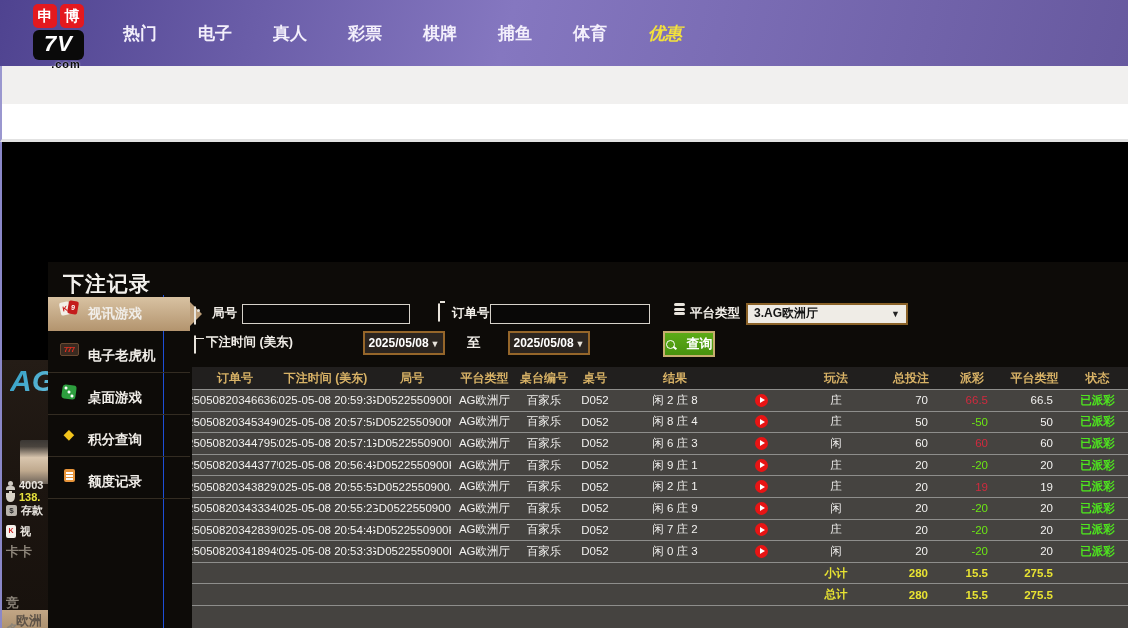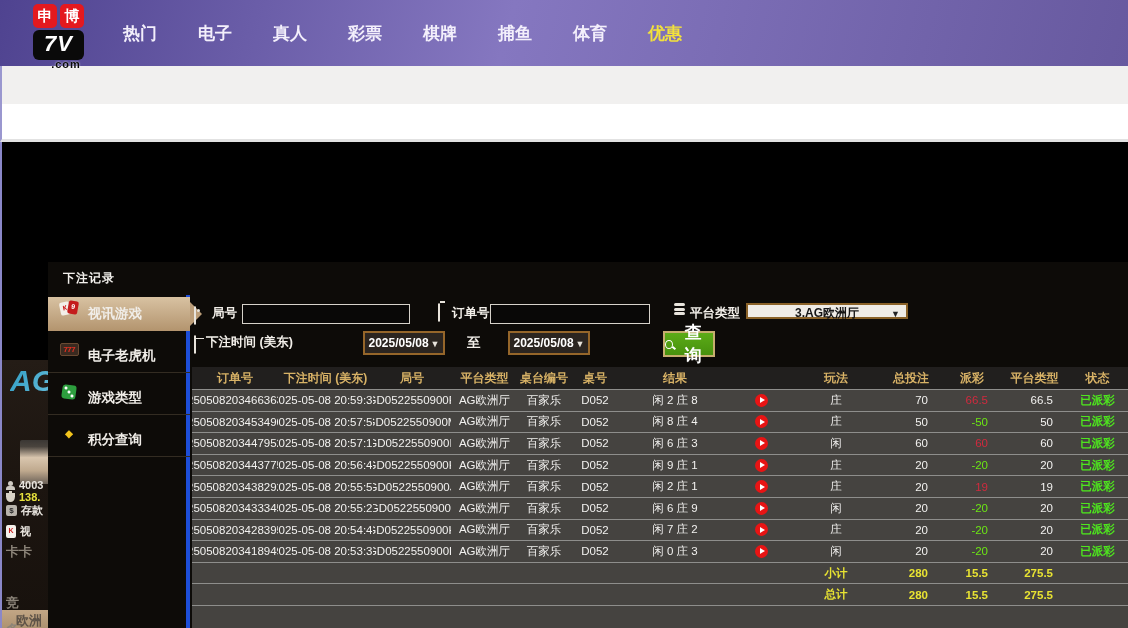--- a/index.html
+++ b/index.html
@@ -14,21 +14,21 @@
   #logo { left:33px; top:4px; width:62px; height:60px; }
   .logo-badges { display:flex; gap:3px; }
   .logo-badge { width:24px; height:24px; background:#e4191f; border-radius:5px; color:#fff;
     font-size:15px; font-weight:bold; display:flex; align-items:center; justify-content:center; }
   .logo-main { margin-top:2px; width:51px; height:30px; background:#0a0a0a; border-radius:6px;
     color:#fff; font-size:22px; font-weight:bold; font-style:italic; text-align:center; line-height:28px; letter-spacing:1px;}
   .logo-sub { color:#0a0a0a; font-size:11px; font-weight:bold; text-align:center; letter-spacing:1px;
     text-shadow:0 0 2px #fff; margin-left:4px; line-height:9px;}
   .navitem { position:absolute; top:22px; width:60px; text-align:center; color:#f3effb;
     font-size:17px; font-weight:bold; cursor:pointer; }
-  .navitem.active { color:#f3e13c; }
+  .navitem.active { color:#f3e13c;font-style:italic; }
 
   
   #titlebar { left:0; top:66px; width:1128px; height:38px; background:#f1f0ef;
     border-left:2px solid #9a97cf; }
   #favicon { left:34px; top:77px; width:16px; height:14px; display:flex; }
   .fav-a { width:8px; height:14px; background:#e23a3a; color:#fff; font-size:9px; font-weight:bold; text-align:center; line-height:14px; border-radius:2px 0 0 2px;}
   .fav-g { width:8px; height:14px; background:#7d7da8; color:#fff; font-size:9px; font-weight:bold; text-align:center; line-height:14px; border-radius:0 2px 2px 0;}
   #win-title { left:58px; top:79px; color:#8b8b8b; font-size:13px; }
   #min-btn { left:1094px; top:84px; width:20px; height:3px; background:#9a9a9a; cursor:pointer; }
   #urlbar { left:0; top:104px; width:1128px; height:38px; background:#ffffff;
@@ -84,22 +84,22 @@
   .i-person:before { content:""; position:absolute; left:2px; top:0; width:5px; height:5px; border-radius:50%; background:#cfcac2; }
   .i-person:after { content:""; position:absolute; left:0; top:5px; width:9px; height:4px; border-radius:3px 3px 0 0; background:#cfcac2; }
   .i-bag { width:9px; height:9px; border-radius:0 0 50% 50%/0 0 60% 60%; background:#d8d2c6; position:relative;}
   .i-bag:before { content:""; position:absolute; left:3px; top:-2px; width:3px; height:3px; background:#d8d2c6; }
   .i-dollar { width:11px; height:11px; background:#b9b4ac; color:#2a2a2a; font-size:8px; font-weight:bold;
     text-align:center; line-height:11px; border-radius:2px; }
   .i-card { width:10px; height:13px; background:#f5f2ec; border-radius:2px; color:#c22; font-size:7px; font-weight:bold; line-height:12px; text-align:center; }
 
   
   #modal { left:48px; top:262px; width:1080px; height:366px; background:#0d0b08; z-index:10; }
-  #modal-title { left:15px; top:8px; color:#f2f0ec; font-size:12px; font-weight:bold; letter-spacing:1px; }
-  #sidebar { left:0; top:33px; width:142px; height:333px; border-right:4px solid #1d4ed8;font-family:Liberation Mono, monospace; }
+  #modal-title { left:15px; top:8px; color:#f2f0ec; font-size:21px; font-weight:bold; letter-spacing:1px; }
+  #sidebar { left:0; top:33px; width:116px; height:333px; border-right:1px solid #1d4ed8; }
   .side-item { position:absolute; left:0; width:142px; height:34px; display:flex; align-items:center;
     cursor:pointer; border-bottom:1px solid #332c22; }
   .side-item .lbl { color:#f0ede8; font-size:13.5px; font-weight:bold; }
   .side-item.active { background:linear-gradient(180deg,#d8c2a2,#b3946e); border-bottom:none; }
   .side-item.active:after { content:""; position:absolute; right:-12px; top:5px;
     border-left:12px solid #bb9d78; border-top:12px solid transparent; border-bottom:12px solid transparent; }
   .side-ico { width:22px; margin:0 8px 12px 10px; display:flex; justify-content:center; }
   .i-cards { width:18px; height:15px; position:relative; }
   .i-cards:before { content:"K"; position:absolute; left:0; top:1px; width:10px; height:13px; background:#f3efe8;
     border-radius:2px; transform:rotate(-12deg); color:#c11; font-size:7px; font-weight:bold; line-height:13px; text-align:center;}
@@ -112,29 +112,29 @@
     background:#fff; box-shadow:7px 7px 0 #fff,3.5px 3.5px 0 #fff; }
   .i-diamond { color:#f2c41c; font-size:14px; line-height:14px; }
   .i-doc { width:11px; height:13px; background:#e8953a; border-radius:2px; position:relative; }
   .i-doc:before { content:""; position:absolute; left:2px; top:3px; width:7px; height:1.5px; background:#fff;
     box-shadow:0 3px 0 #fff,0 6px 0 #fff; }
 
   
   #form-area { left:142px; top:33px; width:938px; height:72px; }
   .flabel { position:absolute; color:#f2efe9; font-size:12.5px; font-weight:bold; white-space:nowrap; }
   .finput { position:absolute; height:20px; background:#090807; border:1px solid #d6d2ca; }
-  .fselect { position:absolute; height:16px; background:#efece6; border:2px solid #8a6228; color:#151515;
-    font-size:12px; font-weight:bold; line-height:17px; cursor:pointer;text-align:center; }
+  .fselect { position:absolute; height:22px; background:#efece6; border:2px solid #8a6228; color:#151515;
+    font-size:12px; font-weight:bold; line-height:17px; padding-left:6px; cursor:pointer; }
   .fselect .arr { position:absolute; right:6px; top:1px; font-size:9px; color:#222; }
   .fdate { position:absolute; width:82px; height:24px; background:#2b2520; border:2px solid #95662a;
     color:#fff; font-size:12px; font-weight:bold; text-align:center; line-height:20px; cursor:pointer; }
   .fdate .arr { font-size:9px; color:#e8e4dc; margin-left:2px; }
   #search-btn { position:absolute; left:473px; top:36px; width:52px; height:26px;
     background:linear-gradient(180deg,#5cab17,#47910e); border:2px solid #c6ae6e; color:#fff;
-    font-size:17px; font-weight:bold; display:flex; align-items:center; justify-content:center; gap:12px; cursor:pointer; }
+    font-size:13px; font-weight:bold; display:flex; align-items:center; justify-content:center; gap:12px; cursor:pointer; }
   .i-mag { width:9px; height:9px; border:1.6px solid #fff; border-radius:50%; position:relative; }
   .i-mag:before { content:""; position:absolute; left:6px; top:6px; width:4px; height:1.6px; background:#fff; transform:rotate(40deg); }
   .i-tag { width:11px; height:11px; border:1.6px solid #e8e4dc; border-radius:2px; transform:rotate(45deg); position:relative; }
   .i-tag:before { content:""; position:absolute; left:1.5px; top:1.5px; width:3px; height:3px; border-radius:50%; background:#e8e4dc; }
   .i-clip { width:10px; height:13px; border:1.6px solid #e8e4dc; border-radius:2px; position:relative; }
   .i-clip:before { content:""; position:absolute; left:1px; top:-3px; width:5px; height:2px; background:#e8e4dc; }
   .i-db { width:11px; height:13px; display:flex; flex-direction:column; gap:1.5px; }
   .i-db span { height:3px; background:#e8e4dc; border-radius:2px; }
   .i-cal { width:12px; height:11px; border:1.6px solid #e8e4dc; border-radius:2px; position:relative; }
   .i-cal:before { content:""; position:absolute; left:0; top:1.5px; width:9px; height:1.6px; background:#e8e4dc; }
@@ -290,27 +290,33 @@
         <div class="side-item" style="top: 44px;">
           <span class="side-ico">
             <span class="i-slot">777</span>
           </span>
           <span class="lbl">电子老虎机</span>
         </div>
         <div class="side-item" style="top: 86px;">
           <span class="side-ico">
             <span class="i-dice"></span>
           </span>
-          <span class="lbl">游戏类型</span>
+          <span class="lbl">桌面游戏</span>
         </div>
         <div class="side-item" style="top: 128px;">
           <span class="side-ico">
             <span class="i-diamond">◆</span>
           </span>
           <span class="lbl">积分查询</span>
+        </div>
+        <div class="side-item" style="top: 170px;">
+          <span class="side-ico">
+            <span class="i-doc"></span>
+          </span>
+          <span class="lbl">额度记录</span>
         </div>
       </div>
 
     <div id="form-area" class="abs">
       
       <span class="abs i-tag" style="left:4px;top:12px"></span>
       <div class="flabel" style="left:22px;top:10px">局号</div>
       <input class="finput" style="left: 52px; top: 9px; width: 168px;" value="">
       <span class="abs i-clip" style="left:246px;top:9px"></span>
       <div class="flabel" style="left:262px;top:10px">订单号</div>

